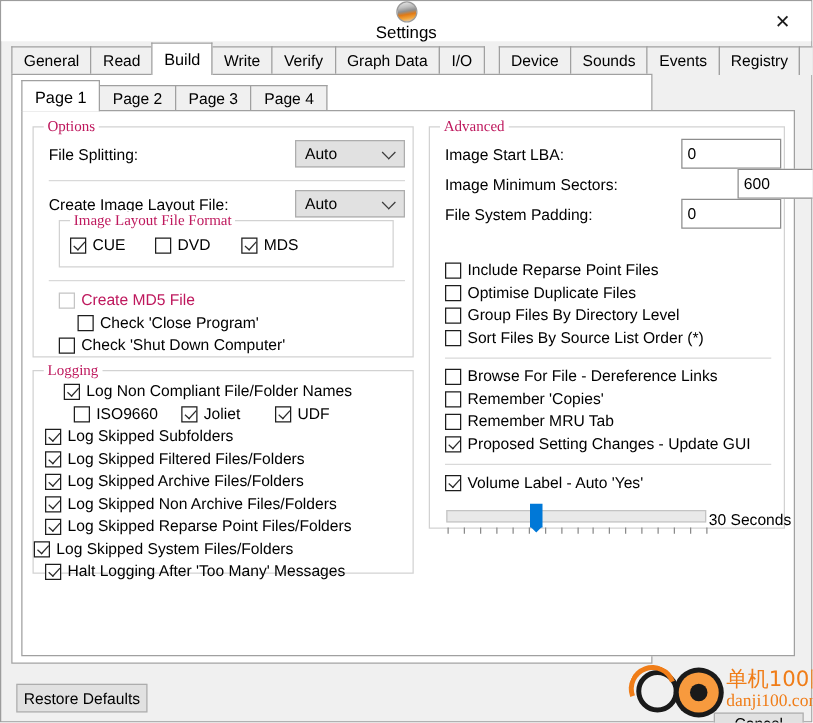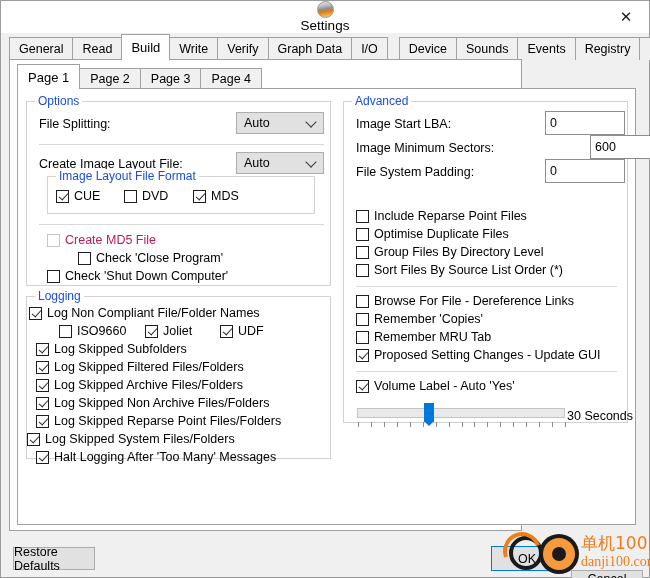--- a/index.html
+++ b/index.html
@@ -115,21 +115,22 @@
   .group {
     position: absolute;
     border: 1px solid #d2d2d2;
   }
   .group > .glabel {
     position: absolute;
     top: -8px; left: 8px;
     background: #ffffff;
     padding: 0 3px;
     font-size: 12px;
-    color: #1d4ed8;
+    color: #be185d;
+    font-family: Liberation Serif, serif;
   }
 
   .flabel { font-size: 12.5px; color: #000; }
   .dim { color: #be185d; }
 
   
   .combo {
     position: absolute;
     height: 22px;
     background: #e1e1e1;
@@ -232,21 +233,21 @@
 
   
   .btn {
     position: absolute;
     background: #e1e1e1;
     border: 1px solid #adadad;
     display: flex; align-items: center; justify-content: center;
     font-size: 12.5px;
     cursor: default;
   }
-  #btn-restore { left: 12px; top: 546px; width: 82px; height: 23px; }
+  #btn-restore { left: 12px; top: 546px; width: 105px; height: 23px; }
   #btn-ok { left: 490px; top: 545px; width: 72px; height: 25px;
             background: #e1e1e1; border: 1.5px solid #0078d7; }
   #btn-cancel { left: 570px; top: 569px; width: 72px; height: 17px; }
 
   
   #watermark {
     position: absolute;
     left: 498px; top: 527px;
     width: 152px; height: 50px;
     pointer-events: none;
@@ -367,34 +368,34 @@
             <span class="cbtext">MDS</span>
           </div>
         </div>
 
         <div class="sep" style="left:12px; top:122px; width:285px;"></div>
 
         <div class="cbrow" style="left:20px; top:131px;">
           <span class="cb disabled"></span>
           <span class="cbtext dim">Create MD5 File</span>
         </div>
-        <div class="cbrow" style="left:36px; top:149px;padding-left:15px;">
+        <div class="cbrow" style="left:20px; top:149px;padding-left:15px;">
           <span class="cb"></span>
           <span class="cbtext">Check 'Close Program'</span>
         </div>
         <div class="cbrow" style="left:20px; top:167px;">
           <span class="cb"></span>
           <span class="cbtext">Check 'Shut Down Computer'</span>
         </div>
       </div>
 
       <div class="group" style="left:8px; top:207px; width:305px; height:163px;">
         <div class="glabel">Logging</div>
 
-        <div class="cbrow" style="left:2px; top:9px;justify-content:space-between;">
+        <div class="cbrow" style="left:24px; top:9px;justify-content:space-between;">
           <span class="cb checked"></span>
           <span class="cbtext">Log Non Compliant File/Folder Names</span>
         </div>
 
         <div class="cbrow" style="left:32px; top:27px;">
           <span class="cb"></span>
           <span class="cbtext">ISO9660</span>
         </div>
         <div class="cbrow" style="left:118px; top:27px;">
           <span class="cb checked"></span>
@@ -511,21 +512,20 @@
           <i></i>
           <i></i>
           <i></i>
       </div>
       <div id="slider-value" style="left:549px; top:320px;">30 Seconds</div>
 
     </div>
   </div>
 
   <div class="btn" id="btn-restore">Restore Defaults</div>
-  <div class="btn" id="btn-ok">OK</div>
   <div class="btn" id="btn-cancel">Cancel</div>
 
   <div id="watermark">
     <div id="wm-ring"></div>
     <div id="wm-arc"></div>
     <div id="wm-dot-outer"></div>
     <div id="wm-dot-mid"></div>
     <div id="wm-dot-in"></div>
     <div id="wm-cn">单机100网</div>
     <div id="wm-url">danji100.com</div>

